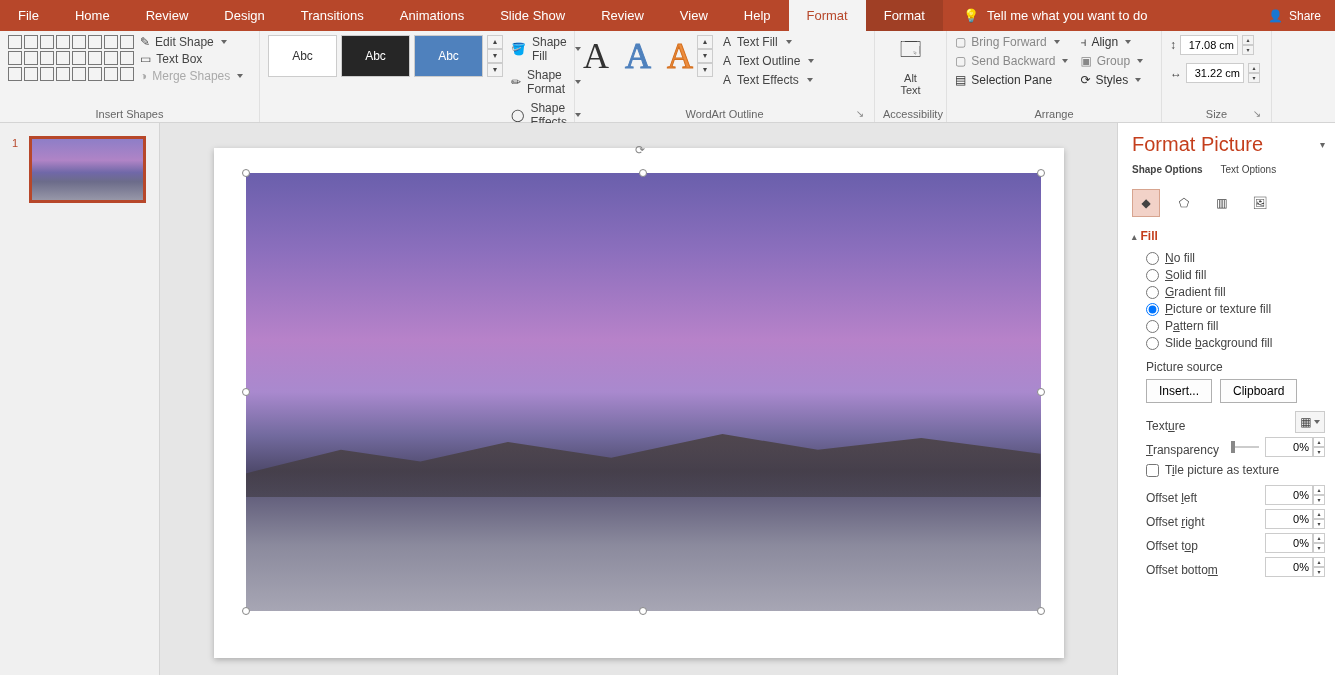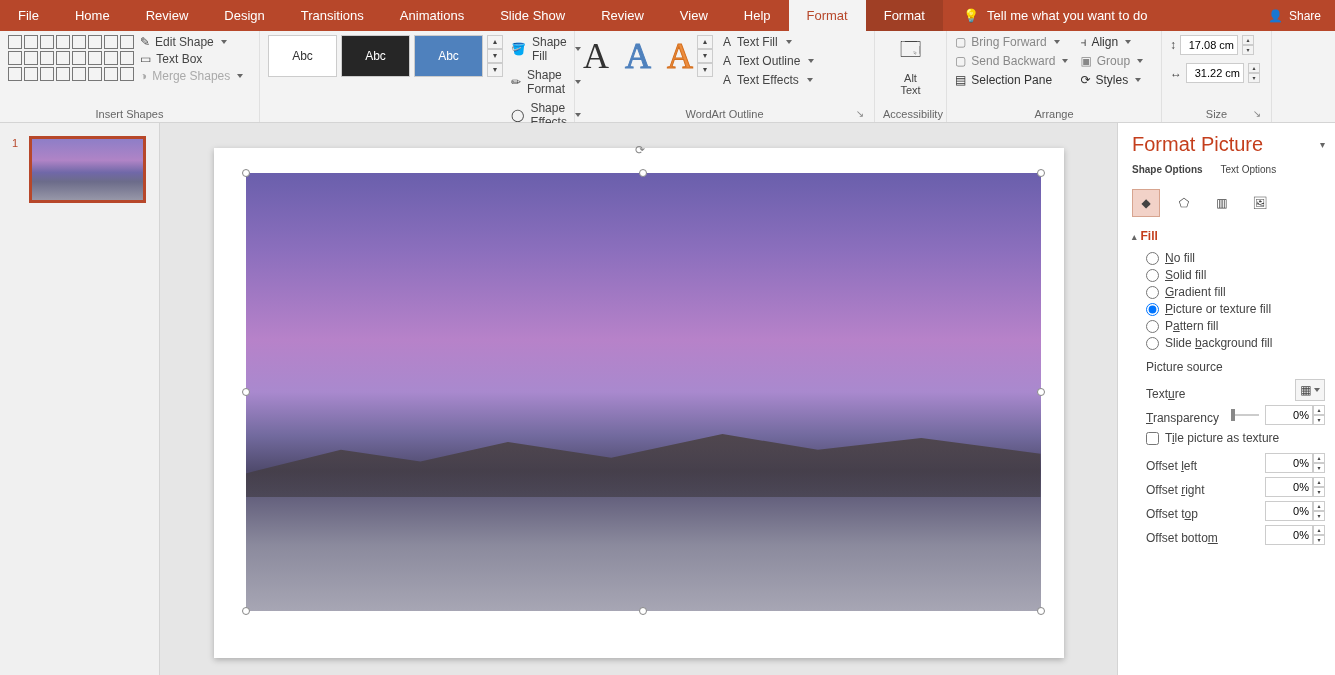--- a/index.html
+++ b/index.html
@@ -380,20 +380,24 @@
     <label class="radio-row">
       <input type="radio" name="fill" style="">
         <span>P<u class="acc">a</u>ttern fill</span>
       </label>
     <label class="radio-row">
       <input type="radio" name="fill" style="">
         <span>Slide <u class="acc">b</u>ackground fill</span>
       </label>
 
     <div class="subhead">Picture source</div>
+    <div class="btn-row">
+      <button class="btn">Insert...</button>
+      <button class="btn">Clipboard</button>
+    </div>
 
     <div class="prop-row">
       <span>Text<u class="acc">u</u>re</span>
       <span class="texture-btn">▦ <span class="drop"></span></span>
     </div>
 
     <div class="prop-row">
       <span><u class="acc">T</u>ransparency</span>
       <div class="val" style="flex:1;margin-left:6px;">
         <div class="slider">

